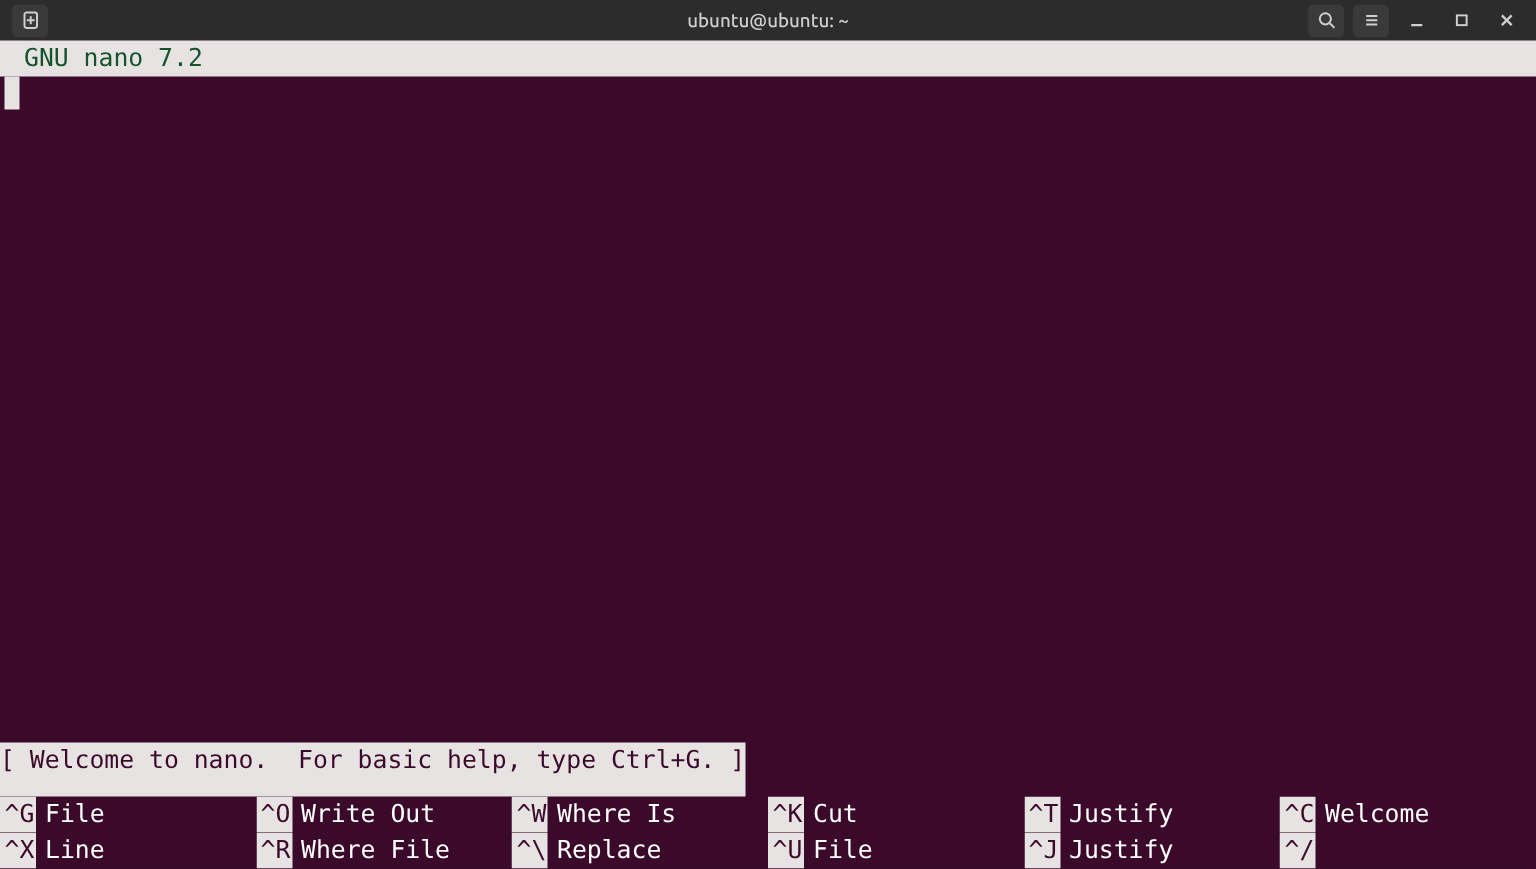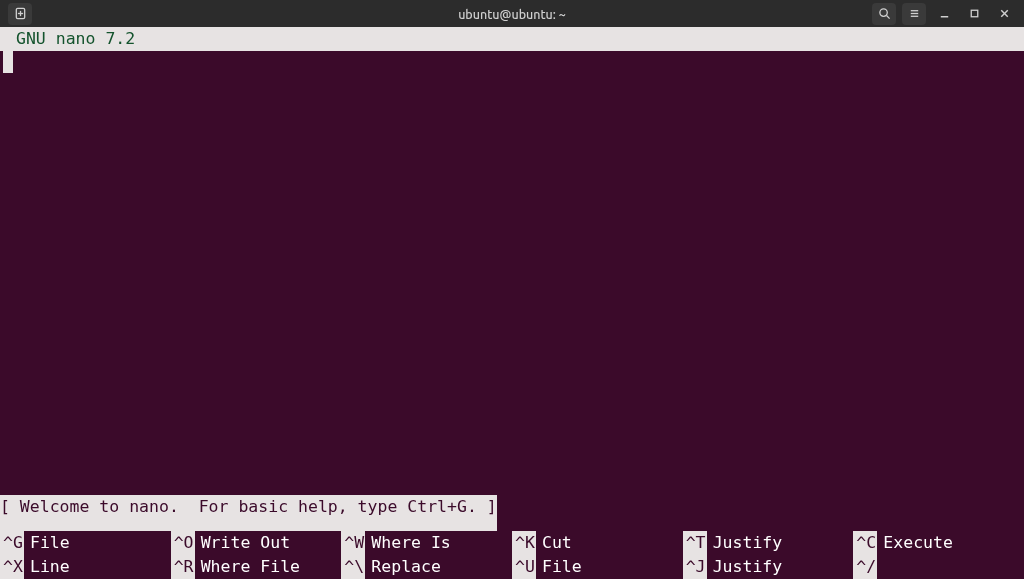--- a/index.html
+++ b/index.html
@@ -224,19 +224,19 @@
     <div class="shortcut">
       <span class="keycap">^T</span>
       <span class="label">Justify</span>
     </div>
     <div class="shortcut">
       <span class="keycap">^J</span>
       <span class="label">Justify</span>
     </div>
     <div class="shortcut">
       <span class="keycap">^C</span>
-      <span class="label">Execute</span>
+      <span class="label">Welcome</span>
     </div>
     <div class="shortcut">
       <span class="keycap">^/</span>
     </div>
   </div>
 </div>
 
 </body></html>

